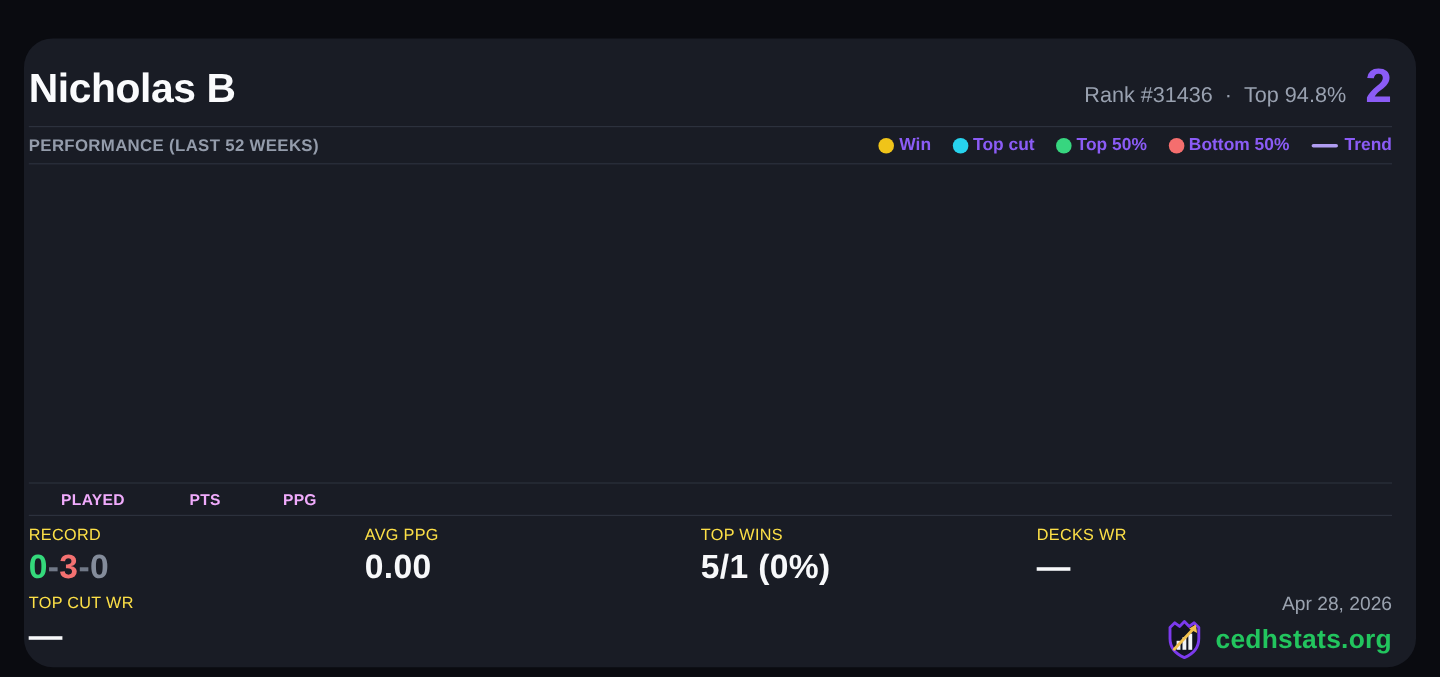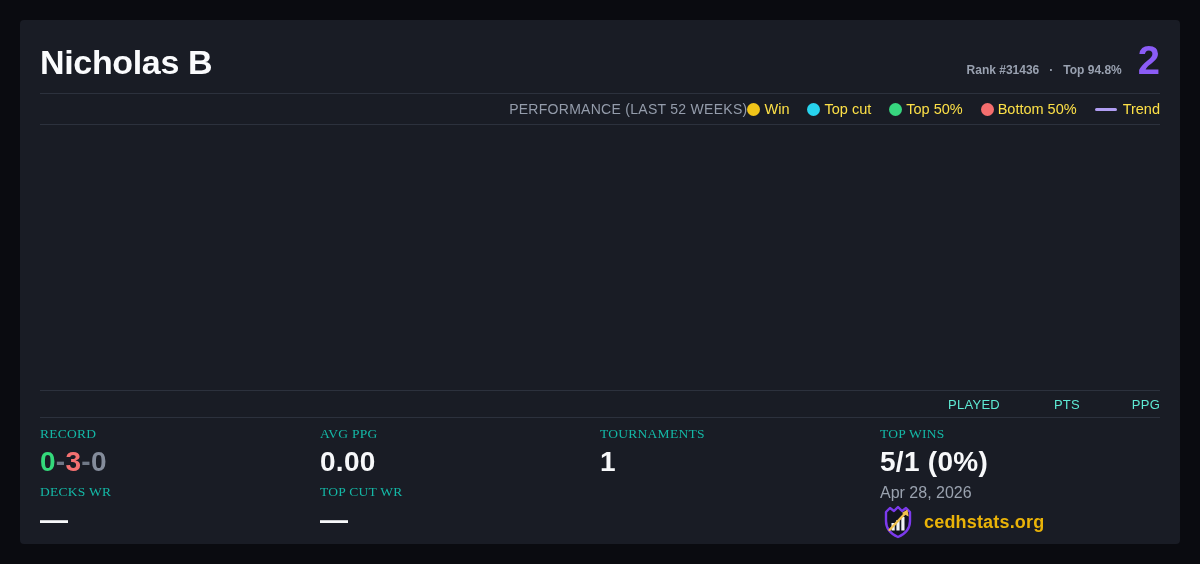--- a/index.html
+++ b/index.html
@@ -4,117 +4,118 @@
 <style>
   * { margin: 0; padding: 0; box-sizing: border-box; }
   html, body { width: 1200px; height: 564px; overflow: hidden; }
   body {
     background: #0a0b10;
     font-family: "Liberation Sans", sans-serif;
     -webkit-font-smoothing: antialiased;
   }
   .card {
     position: absolute;
-    left: 20px; top: 20px;
+    left: 20px; top: 32px;
     width: 1160px; height: 524px;
     background: #191c25;
-    border-radius: 4px;
-    padding: 18px 20px 14px 20px;
+    border-radius: 24px;
+    padding: 18px 20px 14px 4px;
     display: flex;
     flex-direction: column;
     color: #f7f8fa;
   }
   .divider { border: none; border-top: 1px solid #2c313d; width: 100%; flex: none; }
 
   
   .header-row {
     display: flex;
     align-items: baseline;
     justify-content: space-between;
     padding-bottom: 10px;
   }
   .title {
     font-size: 34px;
     font-weight: 800;
     letter-spacing: -0.01em;
     color: #fafbfd;
   }
   .header-right { display: flex; align-items: baseline; gap: 16px; }
-  .rank-line { font-size: 12px; color: #99a1b0; font-weight: 700; }
+  .rank-line { font-size: 18px; color: #99a1b0; font-weight: 400; }
   .rank-sep { margin: 0 10px; color: #99a1b0; }
   .score { font-size: 40px; font-weight: 800; }
 
   
   .section-row {
     display: flex;
     align-items: center;
-    justify-content: flex-end;
+    justify-content: space-between;
     height: 30px;
+    font-weight: bold;
   }
   .section-label {
     font-size: 14px;
     color: #949cab;
     letter-spacing: 0.02em;
   }
   .legend { display: flex; align-items: center; gap: 18px; }
-  .legend-item { display: flex; align-items: center; gap: 4px; font-size: 14.5px; color: #fde047; }
+  .legend-item { display: flex; align-items: center; gap: 4px; font-size: 14.5px; color: #8b5cf6; }
   .dot { width: 13px; height: 13px; border-radius: 50%; display: inline-block; flex: none; }
   .trend-swatch { width: 22px; height: 3px; border-radius: 2px; display: inline-block; flex: none; margin-right: 2px; }
 
   
   .chart-area { flex: 1 1 auto; }
 
   
   .decks-row { height: 26px; }
   .decks-cols { display: flex; gap: 0; }
   .deck-col {
     font-size: 13px;
-    color: #5eead4;
+    color: #f0abfc;
     letter-spacing: 0.02em;
     width: 80px;
     text-align: right;
   }
 
   
   .stats-grid {
     display: grid;
     grid-template-columns: 280px 280px 280px 1fr;
     grid-template-rows: 1fr 1fr;
     padding-top: 8px;
     row-gap: 6px;
     flex: none;
     height: 112px;
   }
   .stat-label {
     font-size: 13.5px;
-    color: #14b8a6;
+    color: #fde047;
     letter-spacing: 0.02em;
     margin-bottom: 4px;
-    font-family: Liberation Serif, serif;
   }
   .stat-value {
     font-size: 28px;
     font-weight: 800;
     color: #f7f8fa;
     letter-spacing: 0.01em;
   }
   .stat-value .sep { font-weight: 800; }
 
   
   .brand-cell {
     grid-column: 4;
     grid-row: 2;
     display: flex;
     flex-direction: column;
+    align-items: flex-end;
     justify-content: flex-end;
     gap: 2px;
   }
   .export-date { font-size: 16px; color: #9aa2af; }
   .brand-row { display: flex; align-items: center; gap: 8px; }
-  .brand-name { font-size: 18px; font-weight: 800; color: #eab308; letter-spacing: 0.01em; }
+  .brand-name { font-size: 22px; font-weight: 800; color: #22c55e; letter-spacing: 0.01em; }
 </style>
 </head>
 <body>
 
 <div class="card">
 
   <div class="header-row">
     <div class="title">Nicholas B</div>
     <div class="header-right">
       <div class="rank-line"><span>Rank #31436</span><span class="rank-sep">·</span><span>Top 94.8%</span></div>
@@ -167,24 +168,20 @@
     <div class="stat">
       <div class="stat-label">RECORD</div>
       <div class="stat-value"><span style="color: rgb(52, 217, 123);">0</span><span class="sep" style="color: rgb(112, 120, 135);">-</span><span style="color: rgb(244, 113, 113);">3</span><span class="sep" style="color: rgb(112, 120, 135);">-</span><span style="color: rgb(132, 140, 155);">0</span></div>
     </div>
 
     <div class="stat">
       <div class="stat-label">AVG PPG</div>
       <div class="stat-value">0.00</div>
     </div>
 
-    <div class="stat">
-      <div class="stat-label">TOURNAMENTS</div>
-      <div class="stat-value">1</div>
-    </div>
 
 
     <div class="stat">
       <div class="stat-label">TOP WINS</div>
       <div class="stat-value">5/1 (0%)</div>
     </div>
 
     <div class="stat">
       <div class="stat-label">DECKS WR</div>
       <div class="stat-value">—</div>

